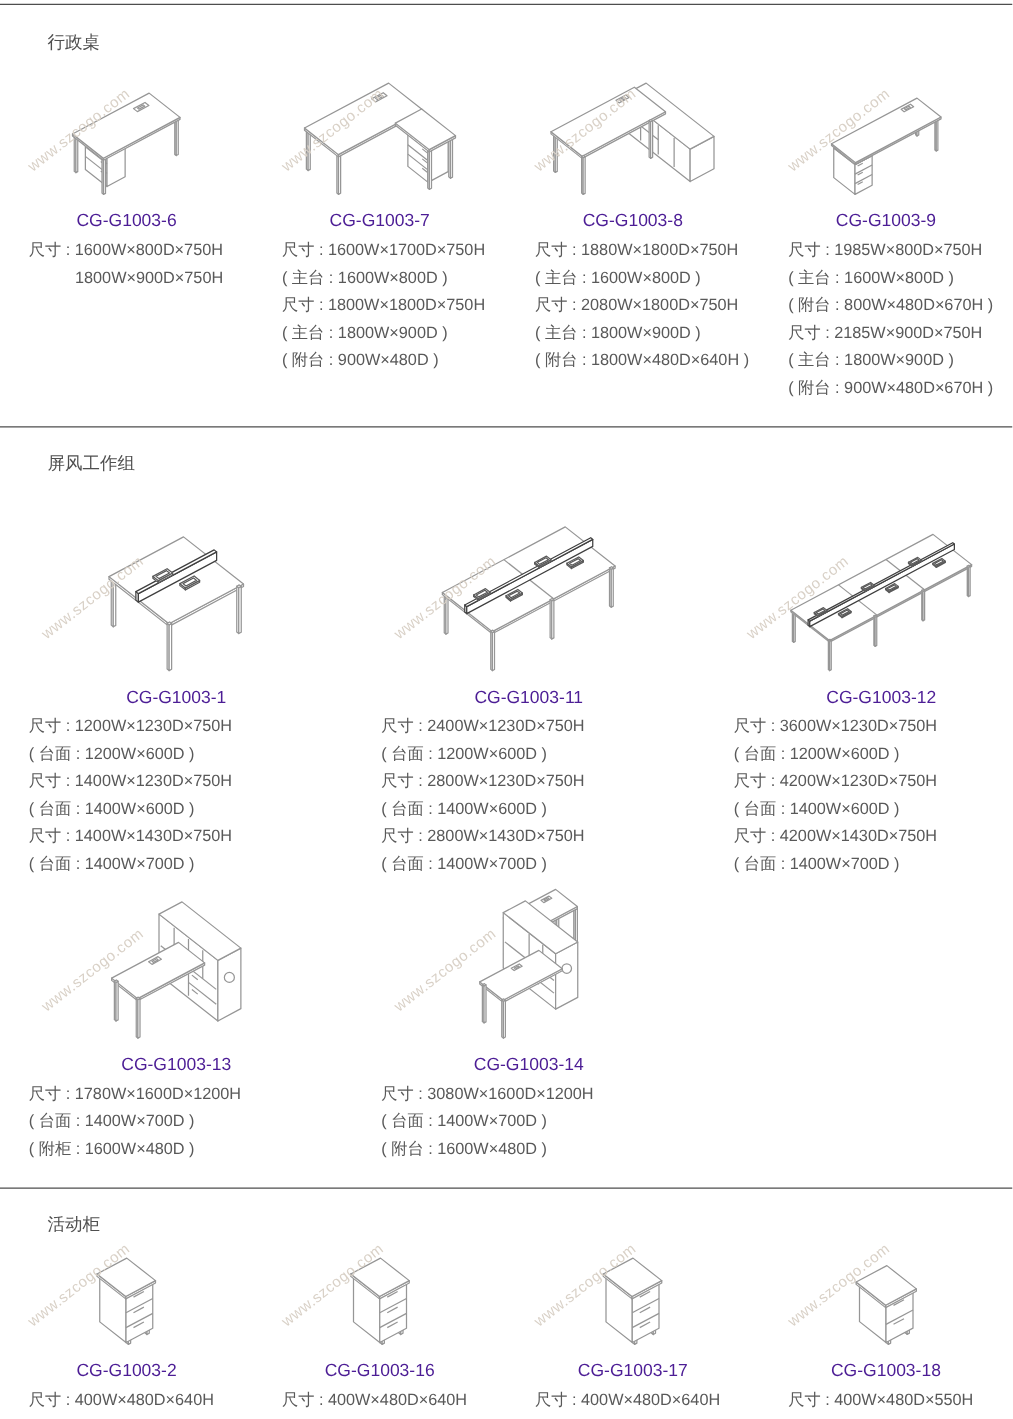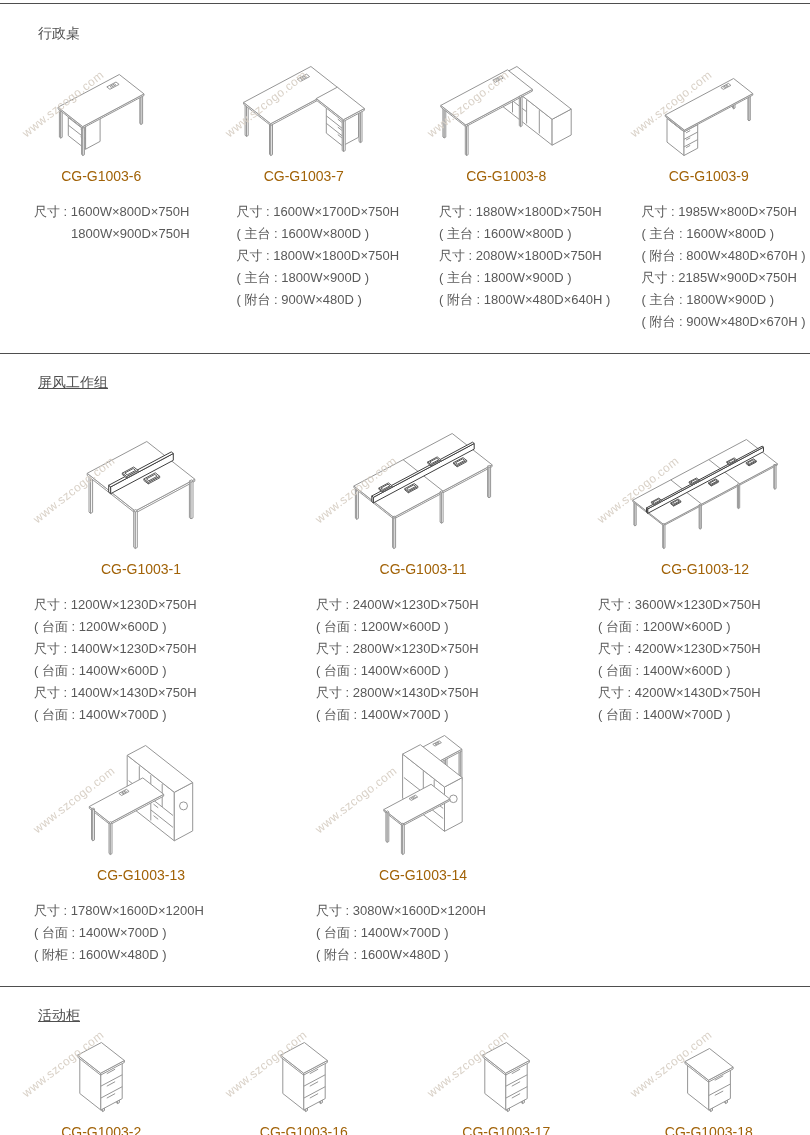--- a/index.html
+++ b/index.html
@@ -3,32 +3,32 @@
 <meta charset="utf-8">
 <style>
   html,body{margin:0;padding:0;}
   body{
     width:810px;height:1135px;background:#ffffff;overflow:hidden;position:relative;
     font-family:"Liberation Sans","DejaVu Sans",sans-serif;color:#595959;
   }
   .topline{position:absolute;top:3px;left:0;width:810px;border-top:1px solid #4e4e4e;}
   main{position:absolute;top:4px;left:0;width:810px;}
   .sec-title{margin:0;padding:21px 0 0 38px;font-size:14px;font-weight:normal;color:#4f4f4f;}
-  .sec-2 .sec-title,.sec-3 .sec-title{padding-top:20px;text-decoration:underline;}
+  .sec-2 .sec-title,.sec-3 .sec-title{padding-top:20px;}
   .row{display:flex;align-items:flex-start;}
   .row-4 > .cell{width:202.5px;}
   .row-3 > .cell{width:282px;}
   .cell{box-sizing:border-box;flex:0 0 auto;}
   .imgwrap{position:relative;display:flex;align-items:flex-end;justify-content:center;}
   .wm{
     position:absolute;left:14%;bottom:16%;transform:rotate(-38deg);transform-origin:left bottom;
     color:#d9d1c7;font-size:12px;letter-spacing:.5px;white-space:nowrap;pointer-events:none;
   }
-  .code{text-align:center;font-size:14px;color:#a16207;margin-top:11px;line-height:17px;}
-  .specs{margin-top:16px;padding-left:34px;font-size:13px;line-height:22px;color:#595959;}
+  .code{text-align:center;font-size:14px;color:#4c1d95;margin-top:11px;line-height:17px;}
+  .specs{margin-top:4px;padding-left:23px;font-size:13px;line-height:22px;color:#595959;}
   .spec-line{white-space:nowrap;}
   .spec-line.cont{padding-left:37px;}
   .divider{border-top:1px solid #4e4e4e;margin-top:20px;}
   svg{display:block;}
 </style>
 </head>
 <body>
 
 <div class="page">
   <div class="topline"></div>

